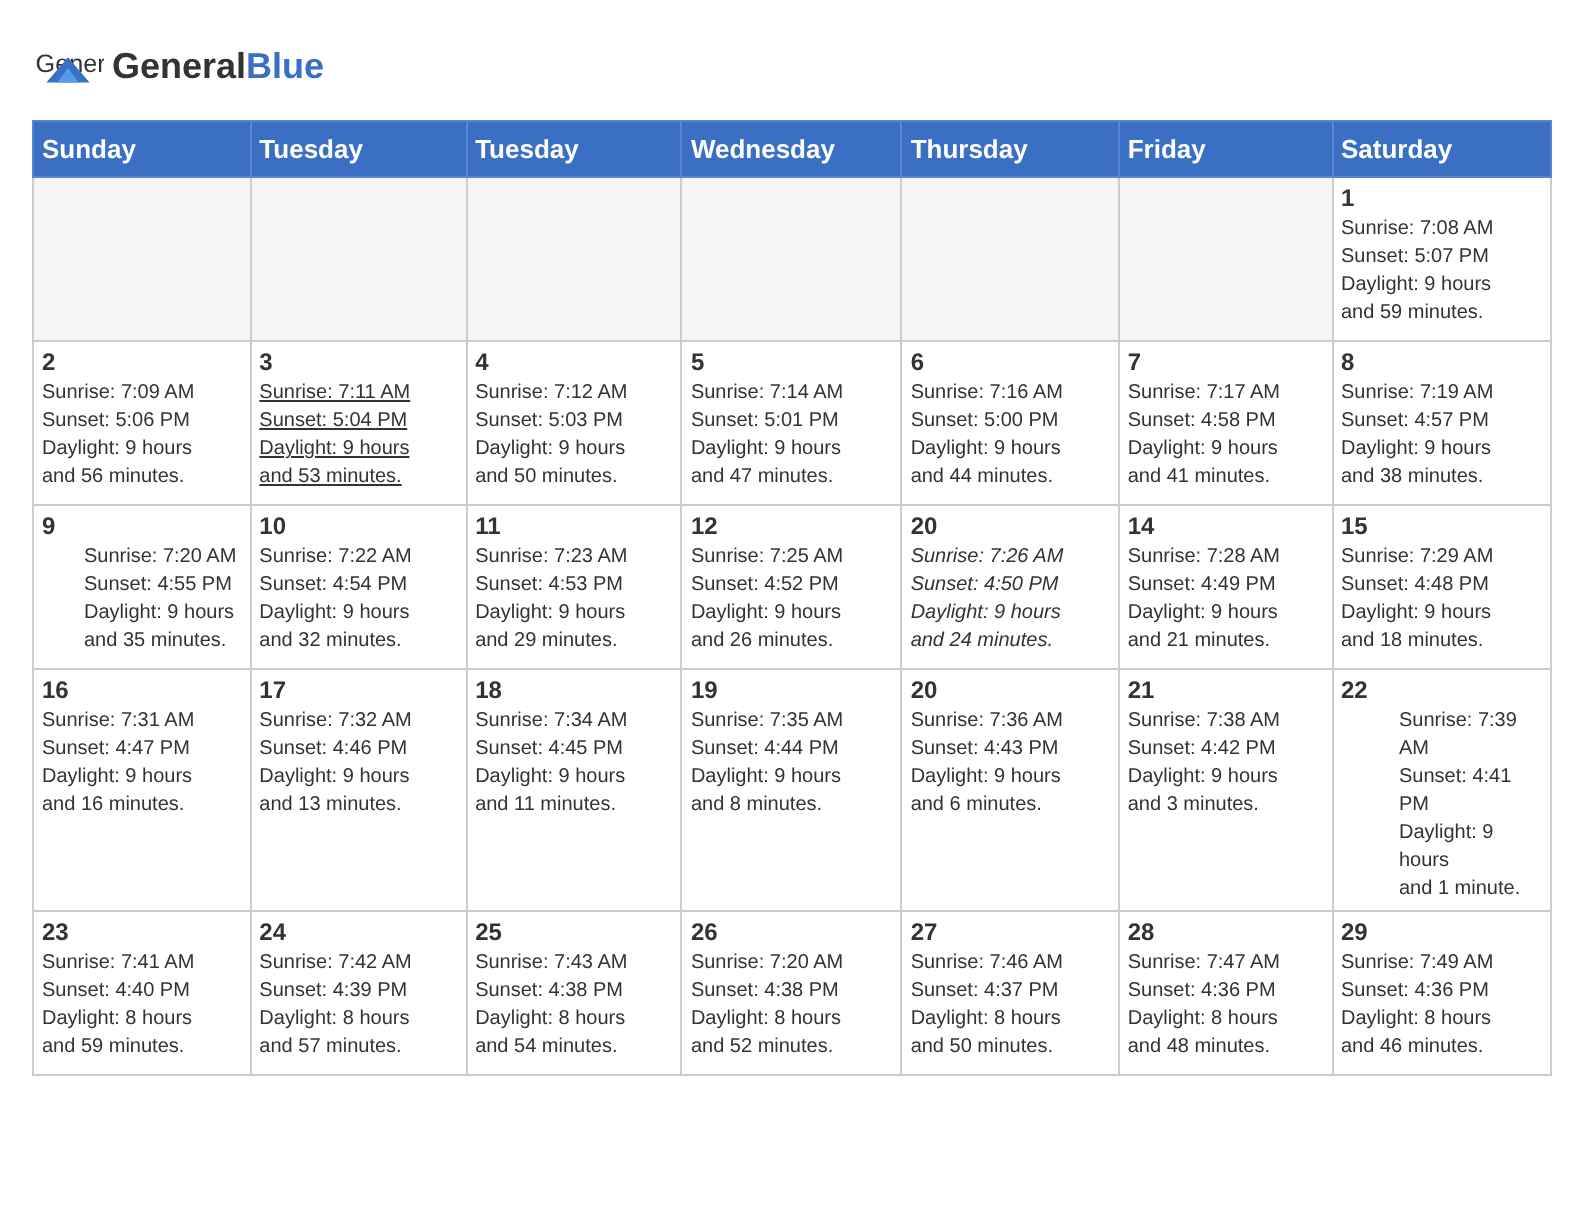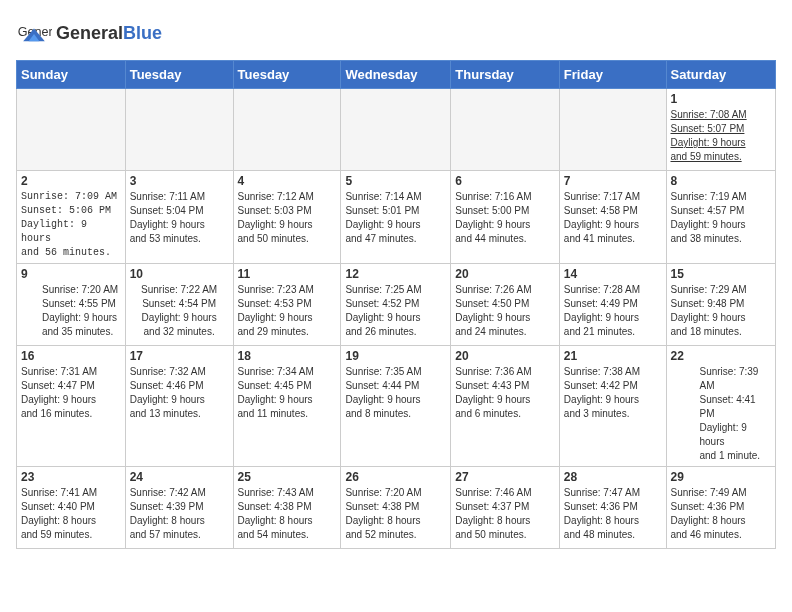--- a/index.html
+++ b/index.html
@@ -121,37 +121,37 @@
   <tbody id="calendar-body">
   <tr class="week-row">
         <td class="empty"></td>
         <td class="empty"></td>
         <td class="empty"></td>
         <td class="empty"></td>
         <td class="empty"></td>
         <td class="empty"></td>
         <td>
           <span class="day-number">1</span>
-          <div class="day-info" style="white-space: pre-line; text-decoration: underline;">Sunrise: 7:08 AM
+          <div class="day-info" style="white-space: pre-line;">Sunrise: 7:08 AM
 Sunset: 5:07 PM
 Daylight: 9 hours
 and 59 minutes.</div>
         </td>
       </tr>
       <tr class="week-row">
         <td>
           <span class="day-number">2</span>
-          <div class="day-info" style="white-space: pre-line; font-family: Liberation Mono, monospace;">Sunrise: 7:09 AM
+          <div class="day-info" style="white-space: pre-line;">Sunrise: 7:09 AM
 Sunset: 5:06 PM
 Daylight: 9 hours
 and 56 minutes.</div>
         </td>
         <td>
           <span class="day-number">3</span>
-          <div class="day-info" style="white-space: pre-line;">Sunrise: 7:11 AM
+          <div class="day-info" style="white-space: pre-line; text-decoration: underline;">Sunrise: 7:11 AM
 Sunset: 5:04 PM
 Daylight: 9 hours
 and 53 minutes.</div>
         </td>
         <td>
           <span class="day-number">4</span>
           <div class="day-info" style="white-space: pre-line;">Sunrise: 7:12 AM
 Sunset: 5:03 PM
 Daylight: 9 hours
 and 50 minutes.</div>
@@ -188,57 +188,57 @@
       <tr class="week-row">
         <td>
           <span class="day-number">9</span>
           <div class="day-info" style="white-space: pre-line; margin-left: 21px;">Sunrise: 7:20 AM
 Sunset: 4:55 PM
 Daylight: 9 hours
 and 35 minutes.</div>
         </td>
         <td>
           <span class="day-number">10</span>
-          <div class="day-info" style="white-space: pre-line; text-align: center;">Sunrise: 7:22 AM
+          <div class="day-info" style="white-space: pre-line;">Sunrise: 7:22 AM
 Sunset: 4:54 PM
 Daylight: 9 hours
 and 32 minutes.</div>
         </td>
         <td>
           <span class="day-number">11</span>
           <div class="day-info" style="white-space: pre-line;">Sunrise: 7:23 AM
 Sunset: 4:53 PM
 Daylight: 9 hours
 and 29 minutes.</div>
         </td>
         <td>
           <span class="day-number">12</span>
           <div class="day-info" style="white-space: pre-line;">Sunrise: 7:25 AM
 Sunset: 4:52 PM
 Daylight: 9 hours
 and 26 minutes.</div>
         </td>
         <td>
           <span class="day-number">20</span>
-          <div class="day-info" style="white-space: pre-line;">Sunrise: 7:26 AM
+          <div class="day-info" style="white-space: pre-line; font-style: italic;">Sunrise: 7:26 AM
 Sunset: 4:50 PM
 Daylight: 9 hours
 and 24 minutes.</div>
         </td>
         <td>
           <span class="day-number">14</span>
           <div class="day-info" style="white-space: pre-line;">Sunrise: 7:28 AM
 Sunset: 4:49 PM
 Daylight: 9 hours
 and 21 minutes.</div>
         </td>
         <td>
           <span class="day-number">15</span>
           <div class="day-info" style="white-space: pre-line;">Sunrise: 7:29 AM
-Sunset: 9:48 PM
+Sunset: 4:48 PM
 Daylight: 9 hours
 and 18 minutes.</div>
         </td>
       </tr>
       <tr class="week-row">
         <td>
           <span class="day-number">16</span>
           <div class="day-info" style="white-space: pre-line;">Sunrise: 7:31 AM
 Sunset: 4:47 PM
 Daylight: 9 hours

